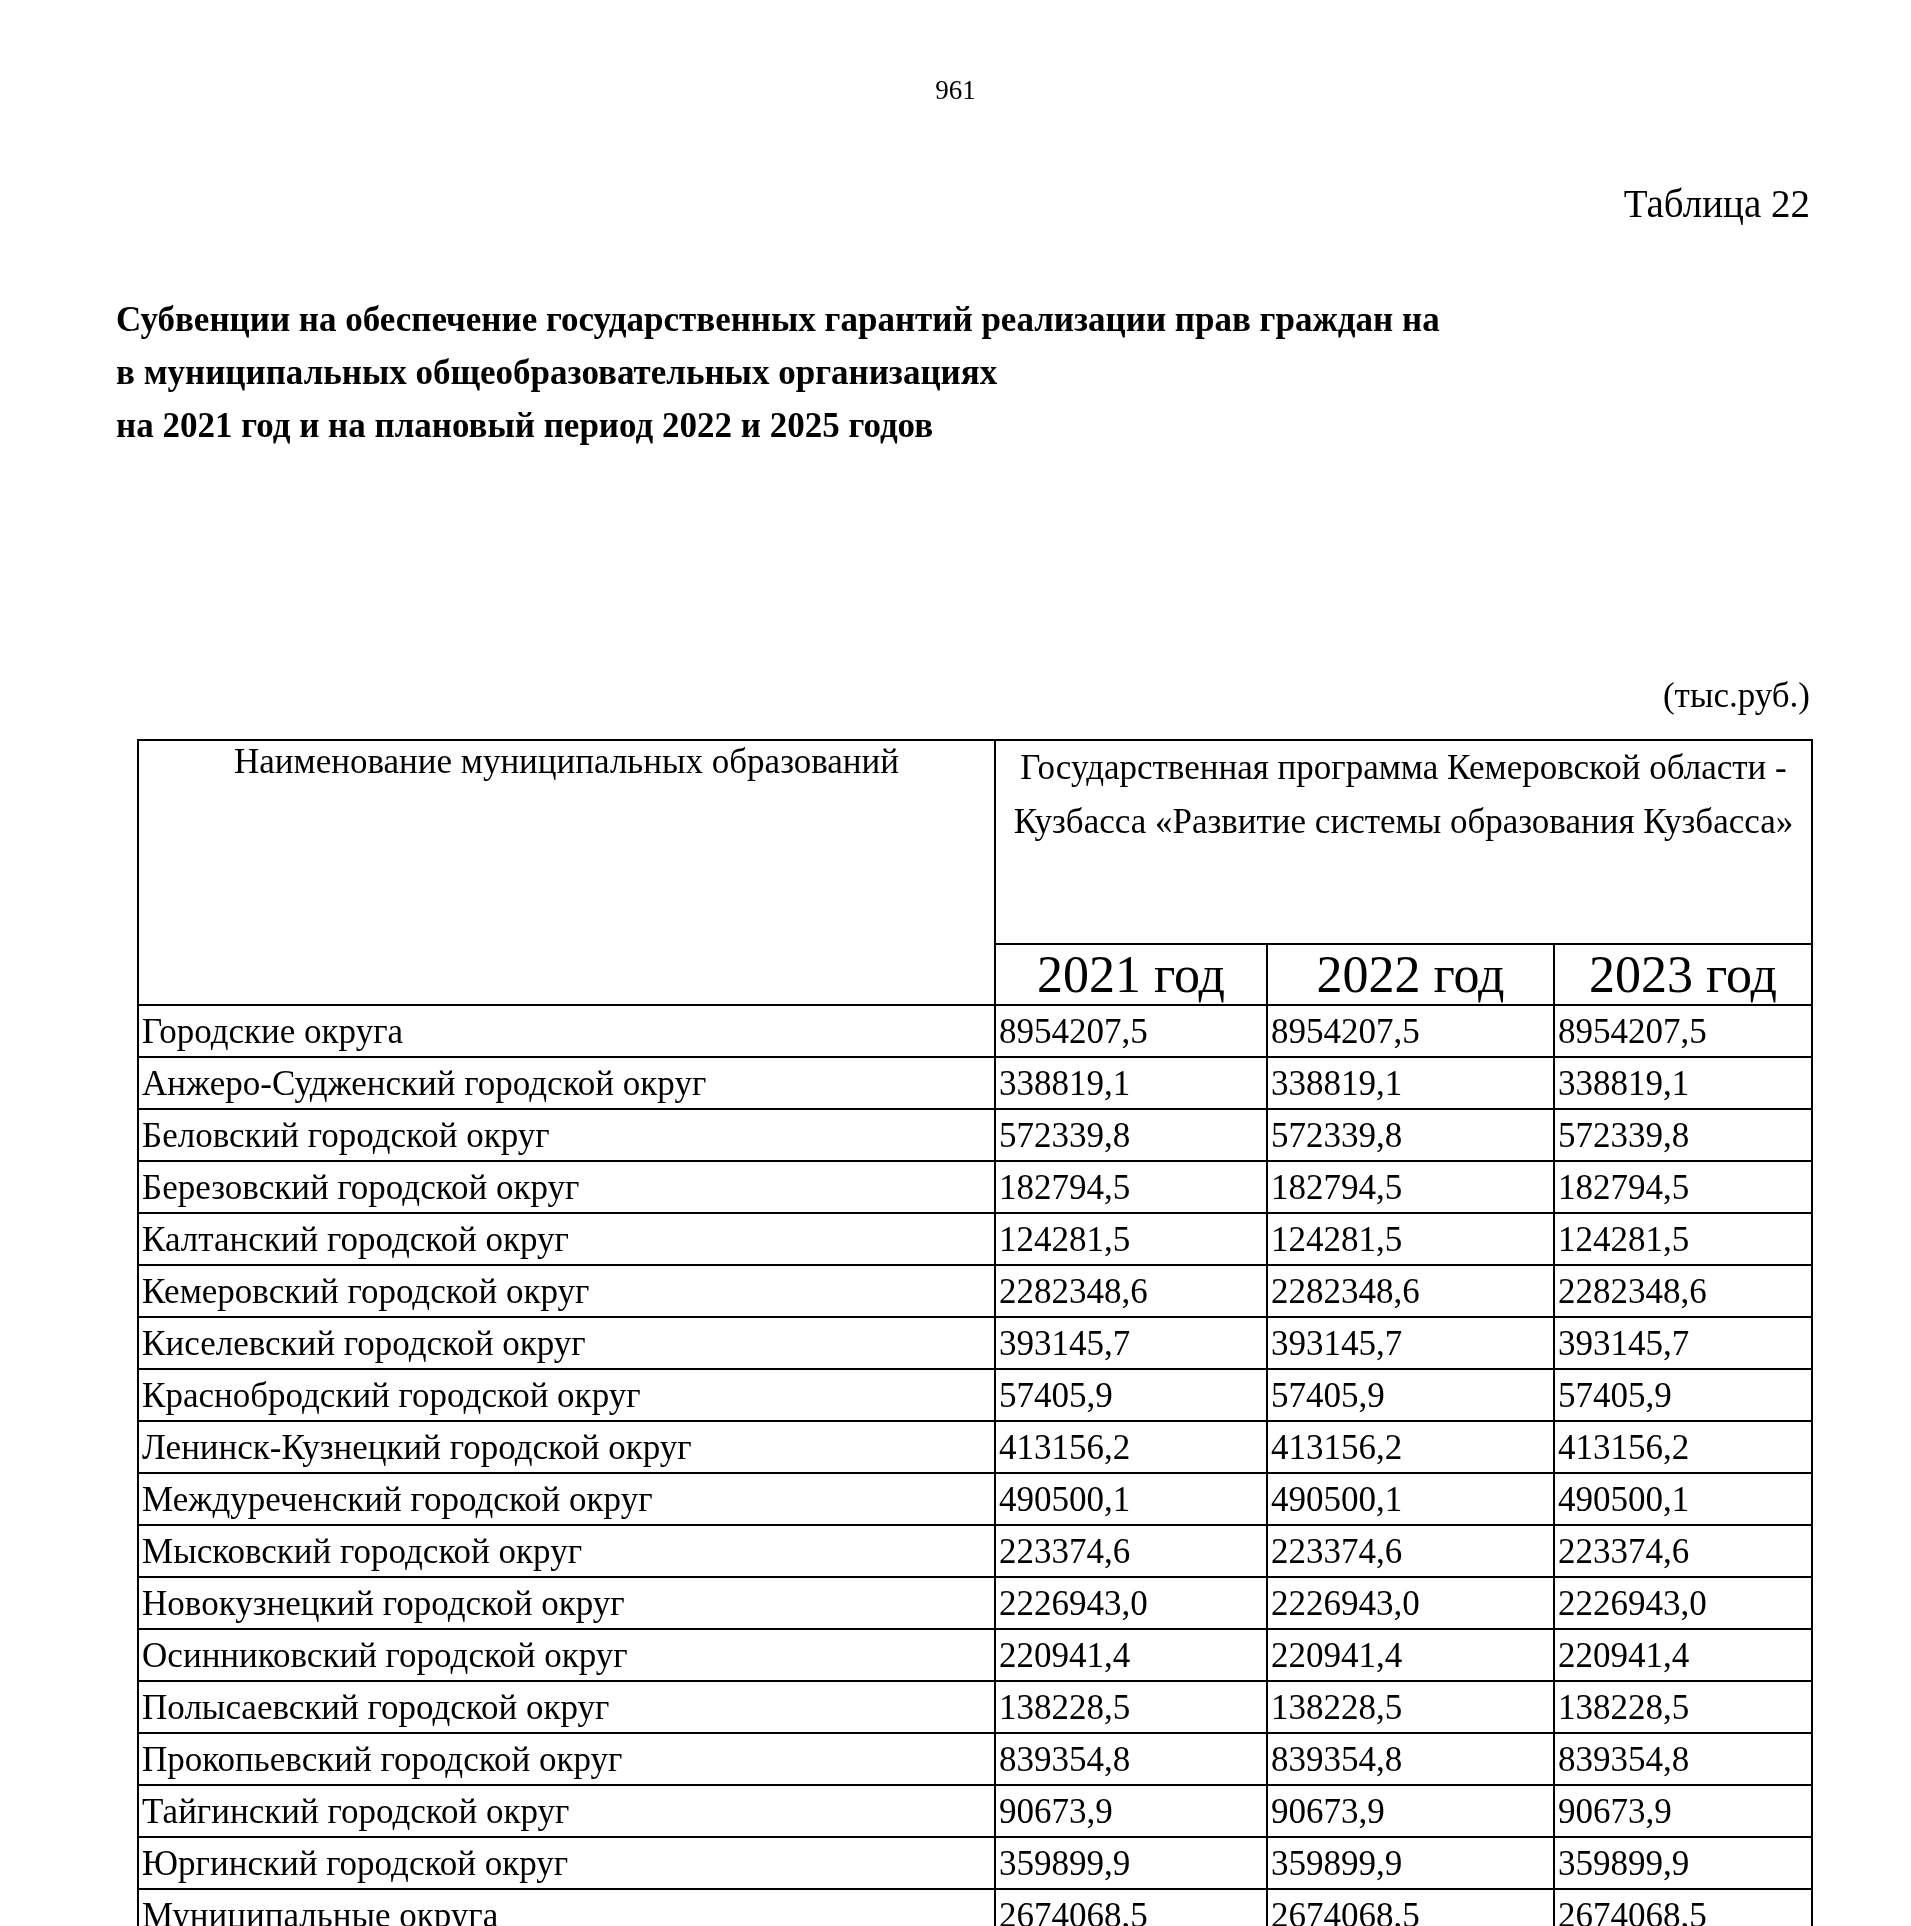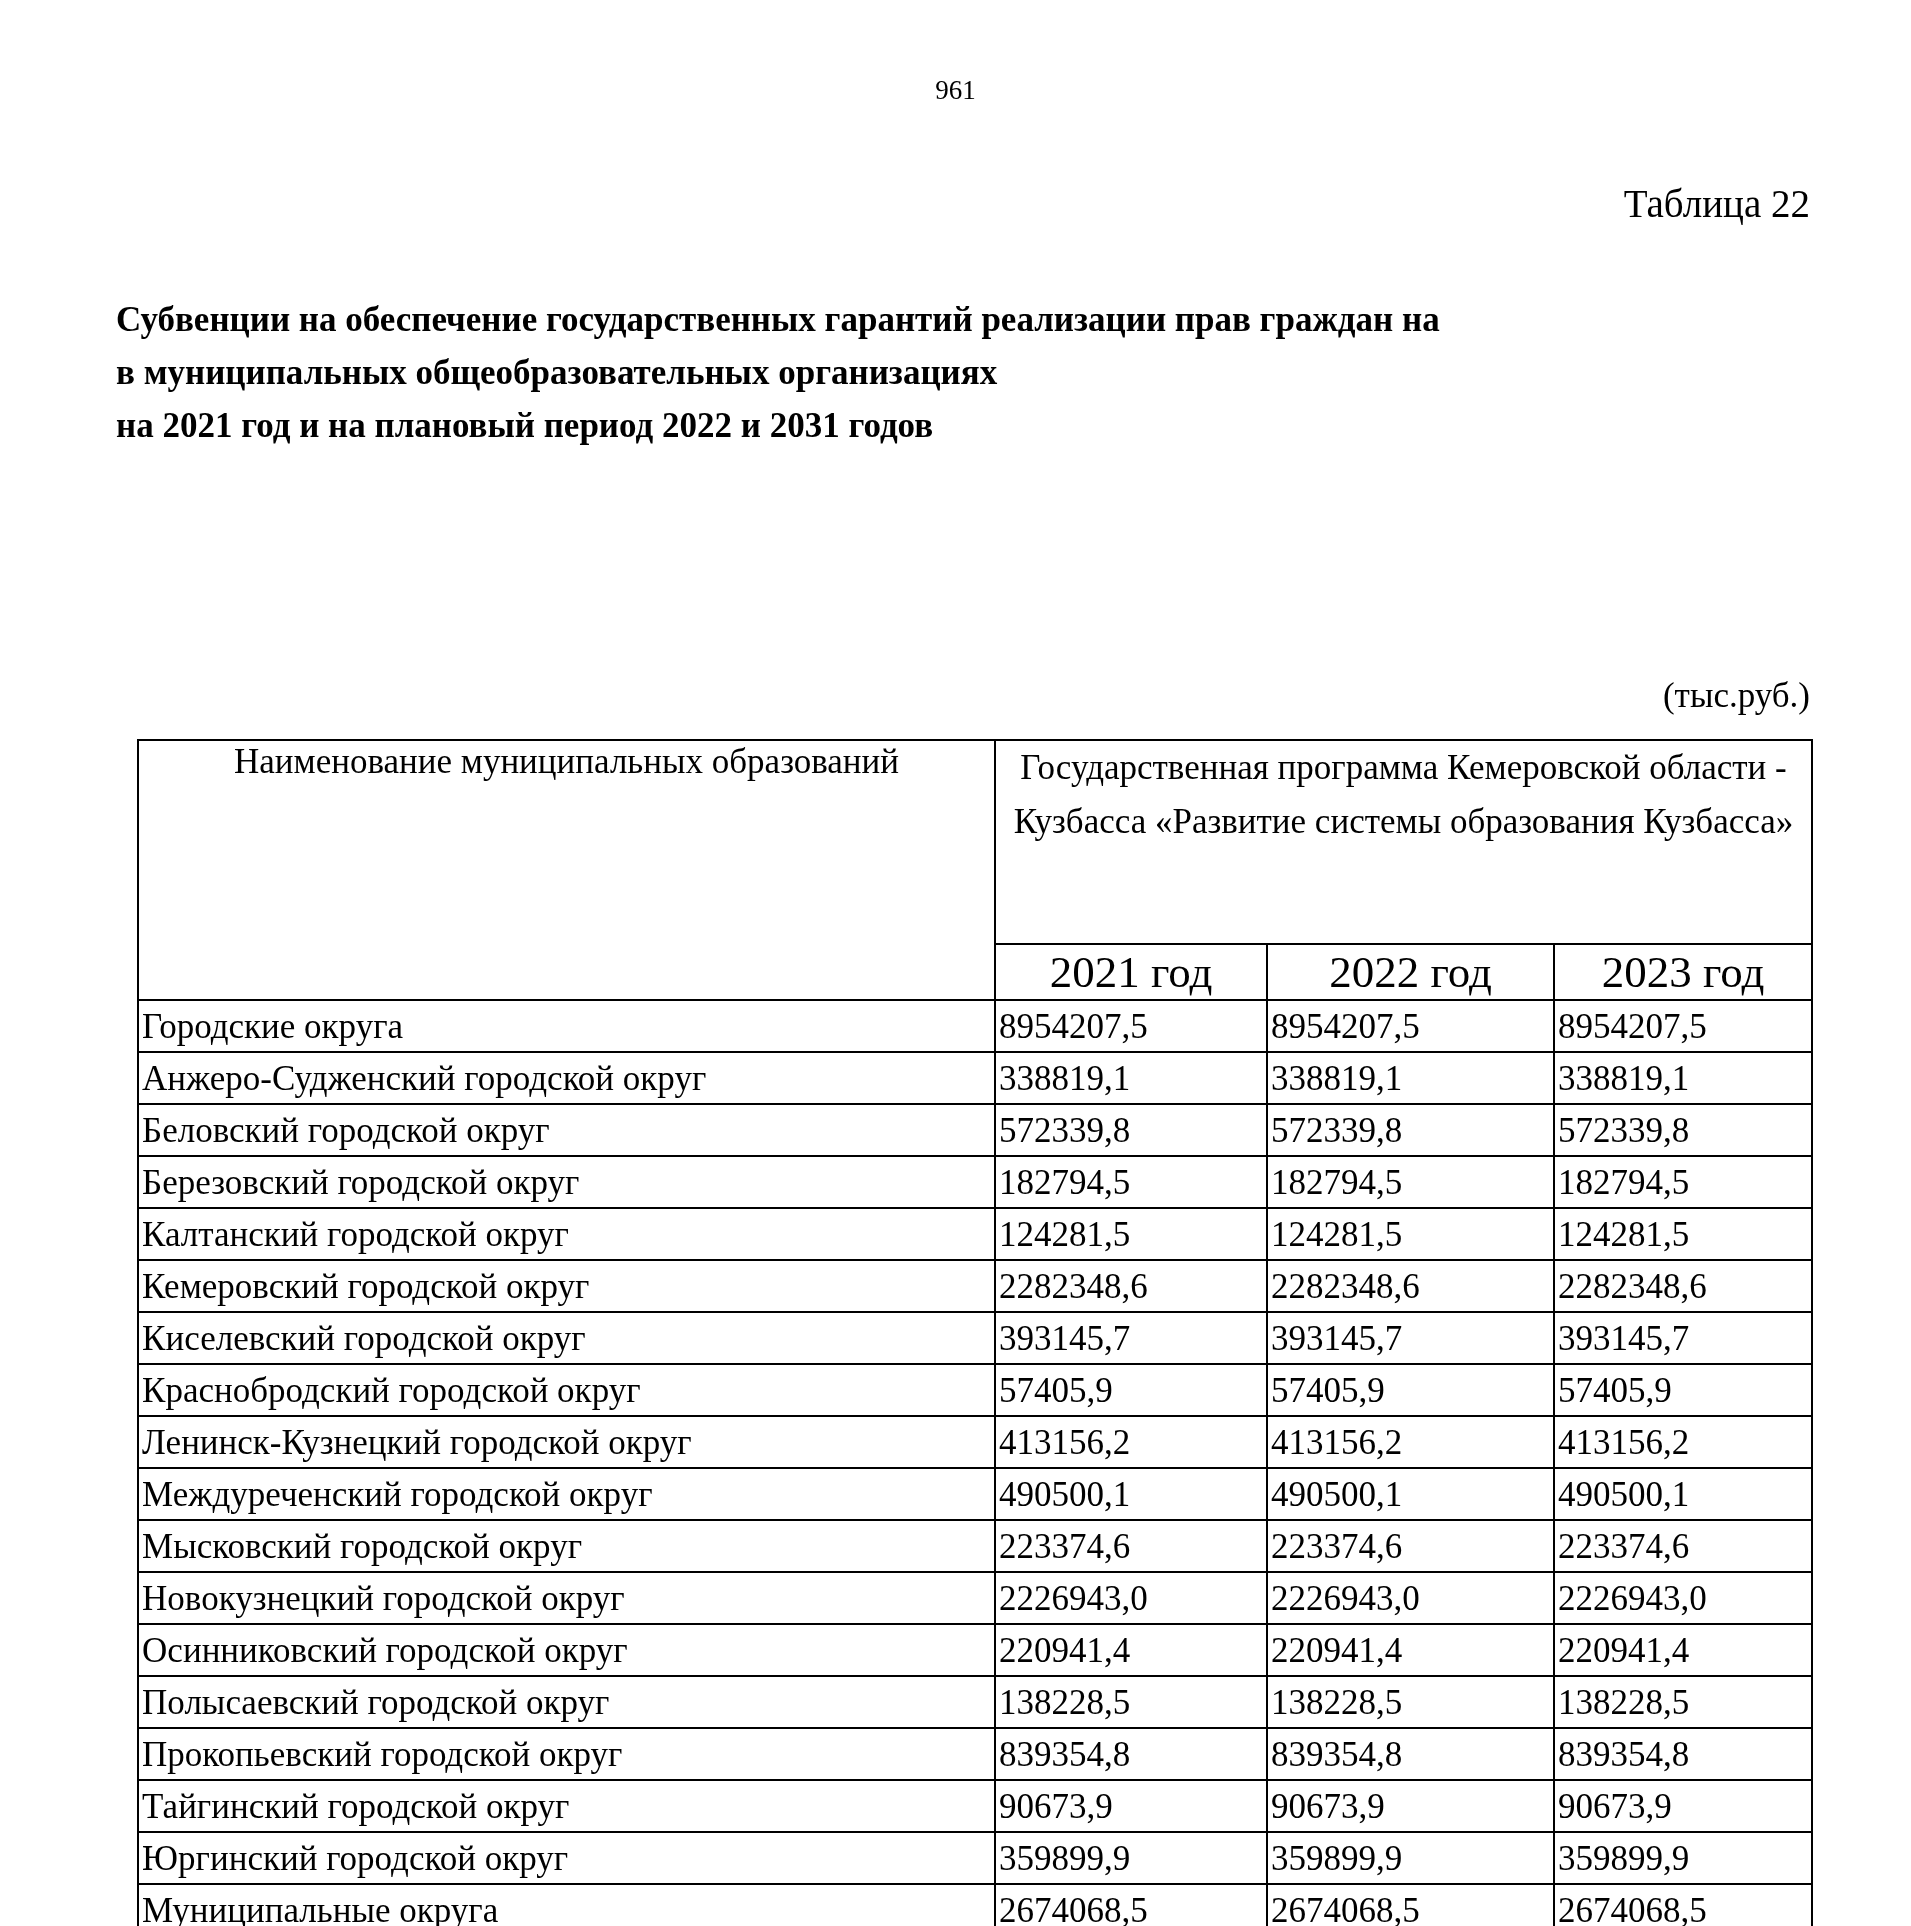--- a/index.html
+++ b/index.html
@@ -73,42 +73,42 @@
     height: 202px;
     vertical-align: top;
     text-align: center;
     padding: 3.9px 7.7px 0 7.7px;
     line-height: 54px;
   }
   th.h-year {
     height: 54px;
     text-align: center;
     vertical-align: middle;
-    font-size: 45px;
+    font-size: 52px;
   }
   tr.data-row td {
     height: 50px;
     vertical-align: middle;
     line-height: 39px;
   }
   td.cell-name { text-align: left; white-space: nowrap; }
   td.cell-num { text-align: left; white-space: nowrap; padding-right: 2.3px; margin-left: 48px; }
   tr.group-row td { font-weight: normal; }
 </style>
 </head>
 <body>
 
 <div class="page-number">961</div>
 
 <div class="table-label">Таблица 22</div>
 
 <div class="doc-title">
   <span class="tline">Субвенции на обеспечение государственных гарантий реализации прав граждан на</span>
   <span class="tline">в муниципальных общеобразовательных организациях</span>
-  <span class="tline">на 2021 год и на плановый период 2022 и 2031 годов</span>
+  <span class="tline">на 2021 год и на плановый период 2022 и 2025 годов</span>
 </div>
 
 <div class="units">(тыс.руб.)</div>
 
 <table class="data-table">
   <colgroup>
     <col class="c-name">
     <col class="c-y1">
     <col class="c-y2">
     <col class="c-y3">

